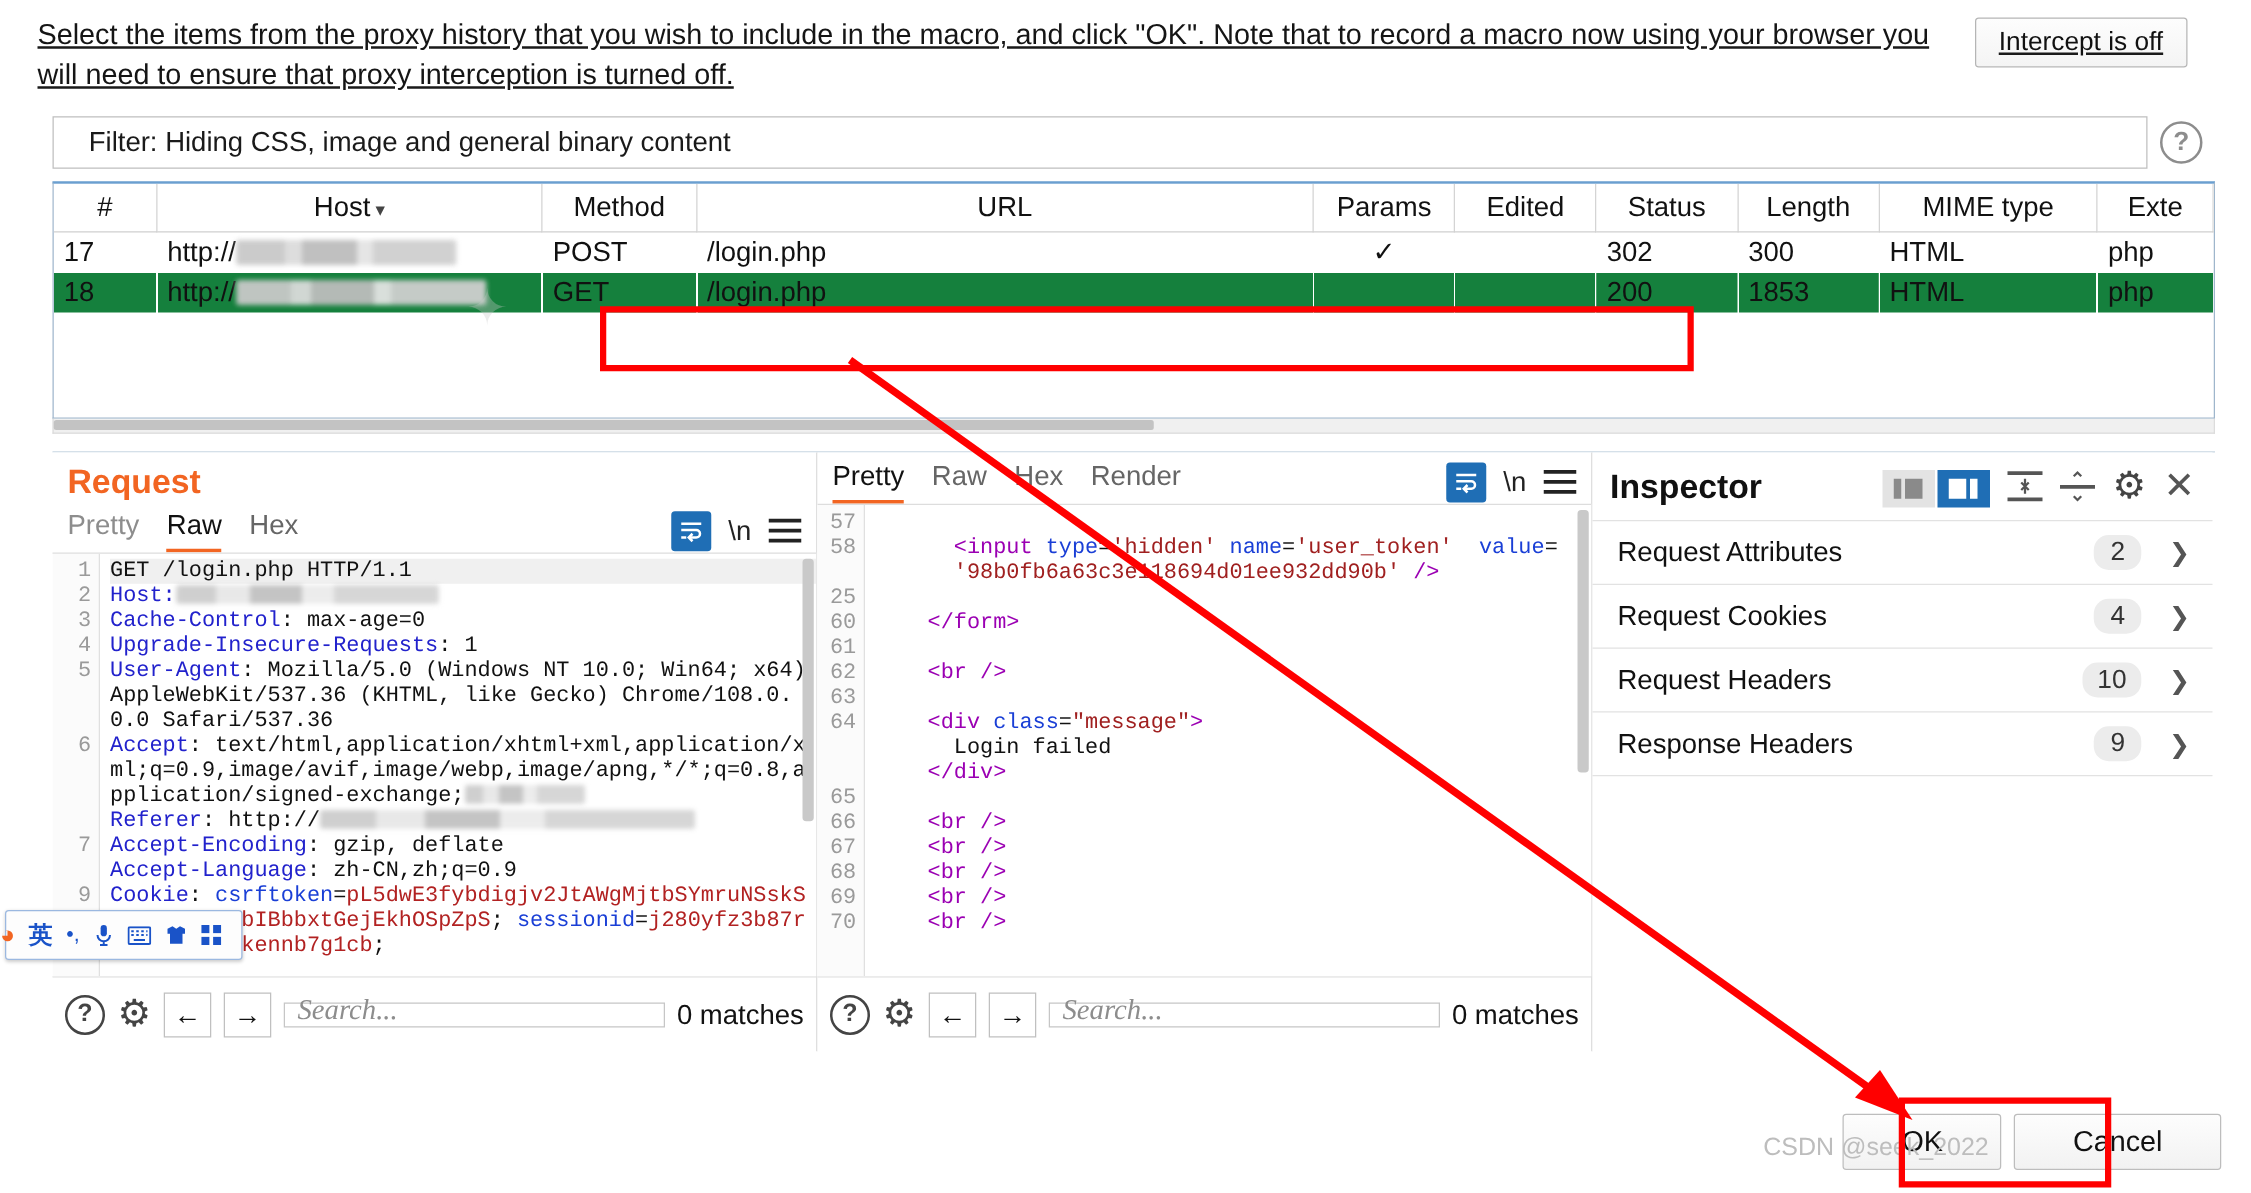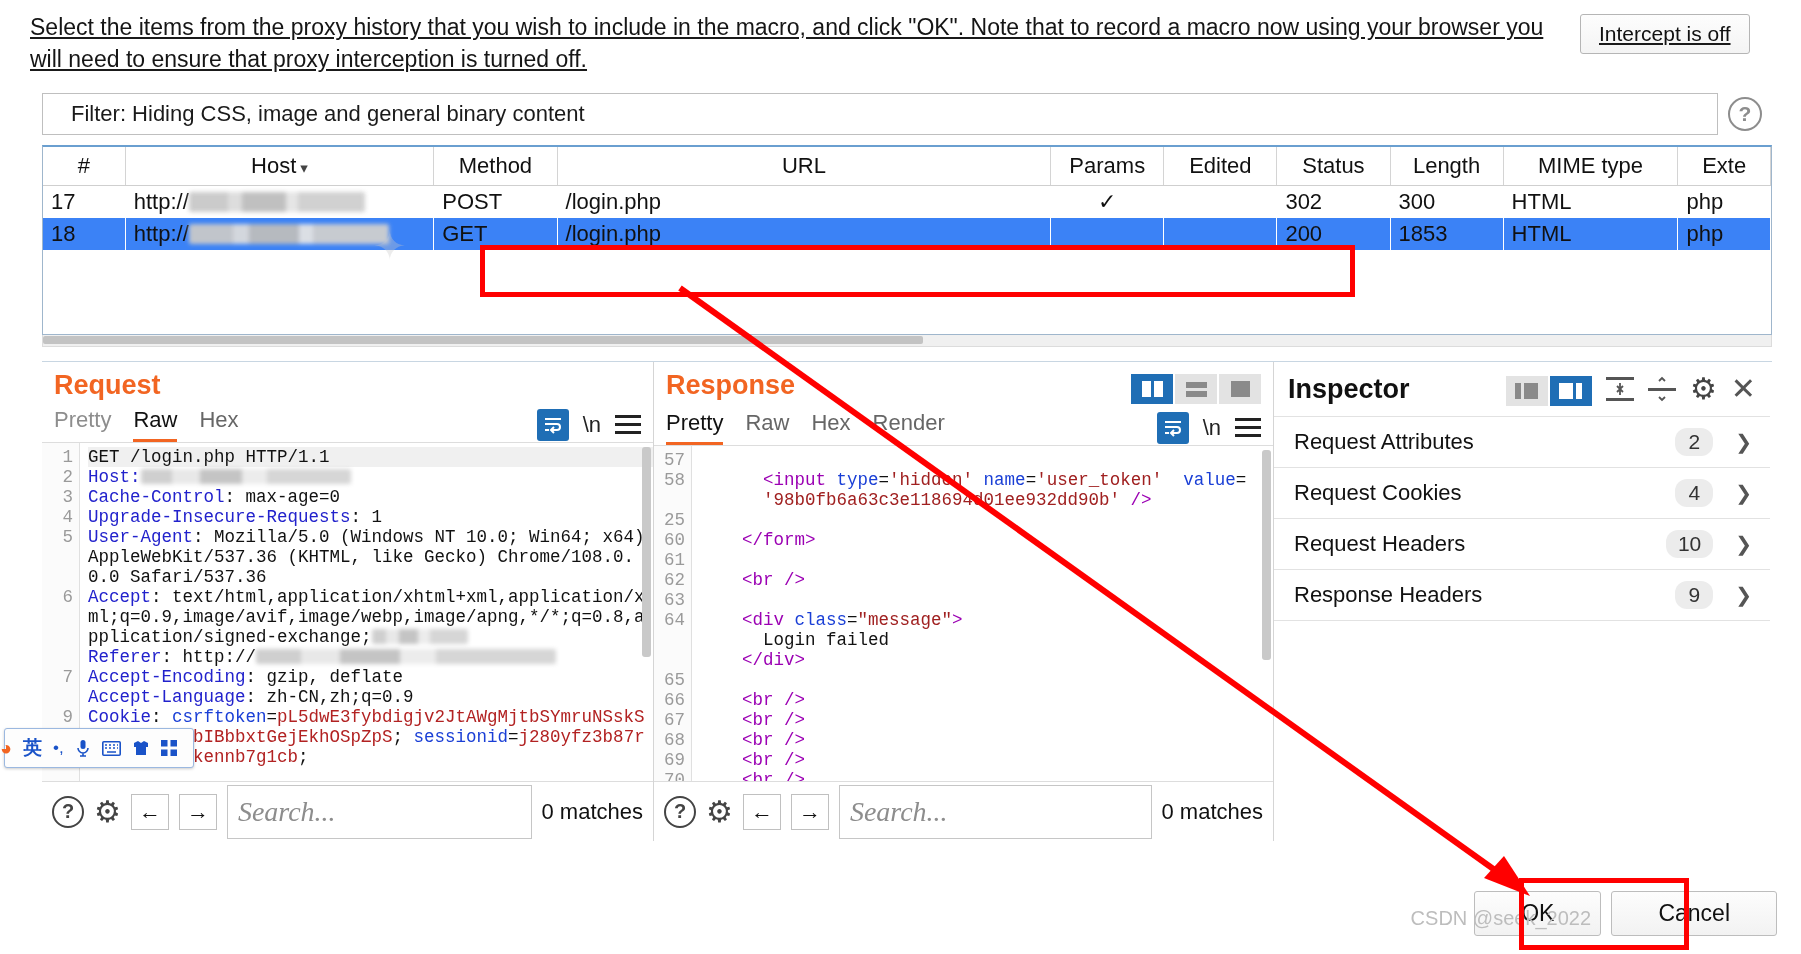--- a/index.html
+++ b/index.html
@@ -91,21 +91,21 @@
     font-size:22px;
     padding:3px 8px;
     border-right:1px solid transparent;
     color:#111;
     height:32px;
     white-space:nowrap;
     overflow:hidden;
   }
   td.num, th.num { text-align:left; }
   td.center, th.center { text-align:center; }
-  tr.selected td { background:#3b82f6; }
+  tr.selected td { background:#15803d; }
   .blur-host {
     display:inline-block;
     height:20px;
     vertical-align:-3px;
     border-radius:2px;
     background:
       linear-gradient(90deg,#c9c9c9 0 22%, #dcdcdc 22% 30%, #bdbdbd 30% 55%, #e4e4e4 55% 62%, #cfcfcf 62% 100%);
     filter:blur(2.2px);
     opacity:.95;
   }
@@ -246,23 +246,23 @@
   }
   .gear {
     font-size:30px; color:#444; line-height:1;
   }
   .arrow-btn {
     width:38px; height:36px; border:1px solid #c0c0c0;
     background:#fff; display:flex; align-items:center; justify-content:center;
     font-size:22px; color:#111;
   }
   .search-input {
-    flex:1; height:54px; border:1px solid #c6c6c6; background:#fff;
-    font-size:28px; color:#8d8d8d; font-style:italic;
-    padding:0 10px; display:flex; align-items:center;
+    flex:1; height:20px; border:1px solid #c6c6c6; background:#fff;
+    font-size:23px; color:#8d8d8d; font-style:italic;
+    padding:0 10px; display:flex; align-items:flex-end;
     font-family:"Liberation Serif", serif;
   }
   .matches { font-size:22px; color:#111; white-space:nowrap; }
 
   
   .insp-head {
     display:flex; align-items:center; justify-content:space-between;
     padding:10px 14px 10px 14px;
   }
   .insp-title { font-size:27px; font-weight:bold; color:#111; }
@@ -469,40 +469,20 @@
       <div class="arrow-btn">←</div>
       <div class="arrow-btn">→</div>
       <div class="search-input">
         <span>Search...</span>
       </div>
       <div class="matches">0 matches</div>
     </div>
   </div>
 
   <div class="pane pane-response">
-    <div class="pane-head">
-      <div class="pane-title">Response</div>
-      <div class="layout-toggle">
-        <div class="lt-btn active">
-            <span class="lt-glyph">
-              <i></i>
-              <i></i>
-            </span>
-          </div>
-        <div class="lt-btn">
-            <span class="lt-rows">
-              <i></i>
-              <i></i>
-            </span>
-          </div>
-        <div class="lt-btn">
-            <span class="lt-solid"></span>
-          </div>
-      </div>
-    </div>
     <div class="tabs-row">
       <div class="tabs">
         <div class="tab active">Pretty</div>
         <div class="tab">Raw</div>
         <div class="tab">Hex</div>
         <div class="tab">Render</div>
       </div>
       <div class="tab-tools">
         <div class="icon-wrap-blue">
           <svg width="20" height="18" viewBox="0 0 20 18">

